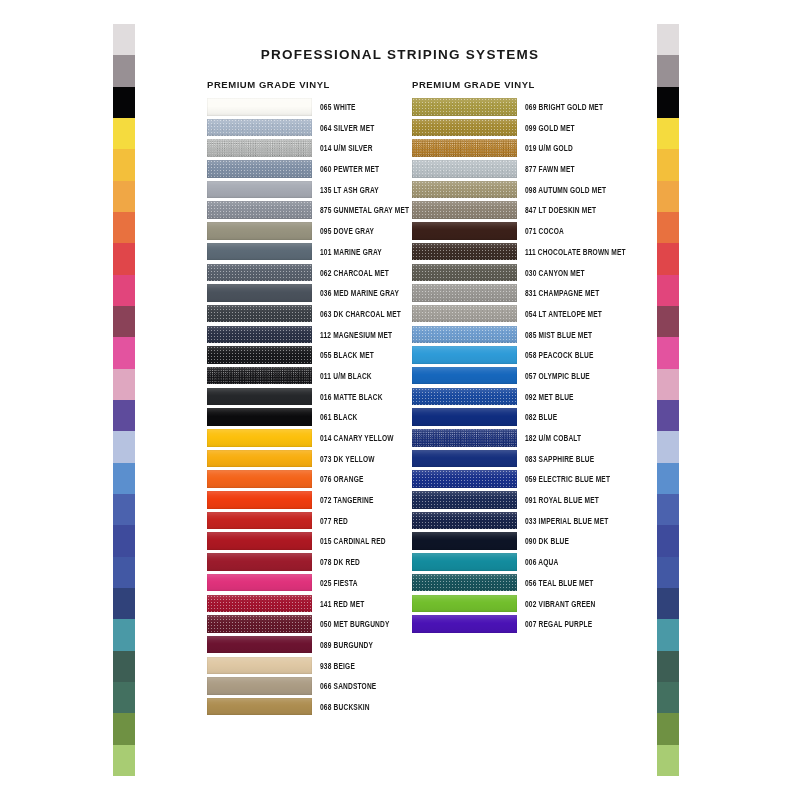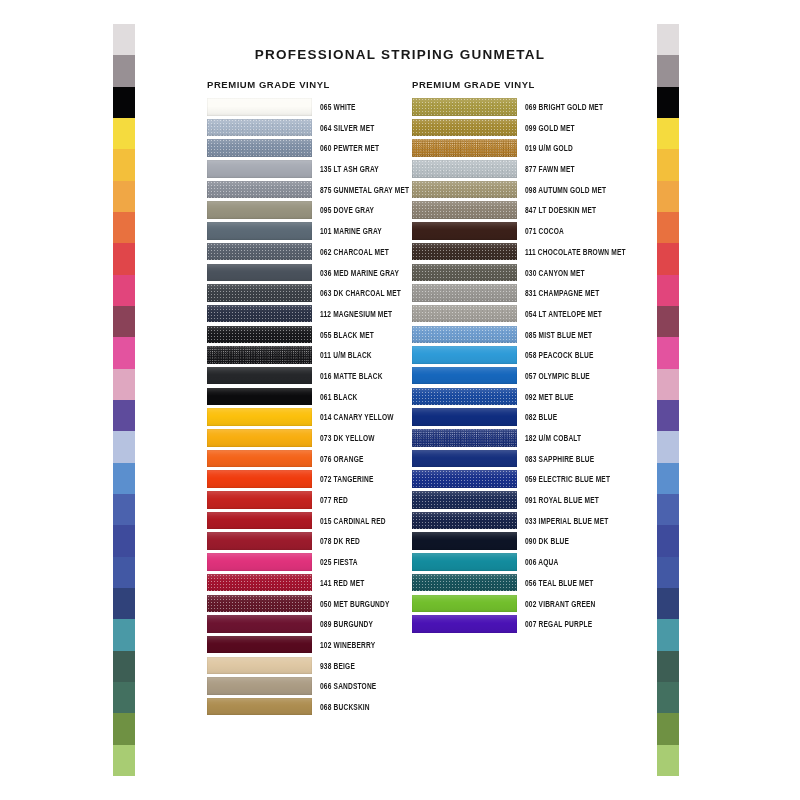--- a/index.html
+++ b/index.html
@@ -162,34 +162,38 @@
       <div class="edge-chip" style="background: rgb(62, 75, 156);"></div>
       <div class="edge-chip" style="background: rgb(66, 88, 164);"></div>
       <div class="edge-chip" style="background: rgb(48, 66, 122);"></div>
       <div class="edge-chip" style="background: rgb(74, 153, 166);"></div>
       <div class="edge-chip" style="background: rgb(61, 94, 84);"></div>
       <div class="edge-chip" style="background: rgb(67, 112, 96);"></div>
       <div class="edge-chip" style="background: rgb(111, 145, 67);"></div>
       <div class="edge-chip" style="background: rgb(168, 204, 115);"></div>
     </div>
 
-  <div class="title">PROFESSIONAL STRIPING GUNMETAL</div>
+  <div class="title">PROFESSIONAL STRIPING SYSTEMS</div>
 
   <div class="column col-left">
     <div class="col-header">PREMIUM GRADE VINYL</div>
     <div class="swatch-list">
         <div class="swatch-row">
           <div class="swatch" style="background: rgb(253, 252, 247);"></div>
           <div class="swatch-label">065 WHITE</div>
         </div>
         <div class="swatch-row">
           <div class="swatch met" style="background: rgb(168, 182, 200);"></div>
           <div class="swatch-label">064 SILVER MET</div>
         </div>
         <div class="swatch-row">
+          <div class="swatch met um" style="background: rgb(179, 181, 180);"></div>
+          <div class="swatch-label">014 U/M SILVER</div>
+        </div>
+        <div class="swatch-row">
           <div class="swatch met" style="background: rgb(127, 143, 165);"></div>
           <div class="swatch-label">060 PEWTER MET</div>
         </div>
         <div class="swatch-row">
           <div class="swatch" style="background: rgb(166, 170, 179);"></div>
           <div class="swatch-label">135 LT ASH GRAY</div>
         </div>
         <div class="swatch-row">
           <div class="swatch met" style="background: rgb(138, 143, 153);"></div>
           <div class="swatch-label">875 GUNMETAL GRAY MET</div>
@@ -270,24 +274,20 @@
           <div class="swatch met" style="background: rgb(164, 19, 47);"></div>
           <div class="swatch-label">141 RED MET</div>
         </div>
         <div class="swatch-row">
           <div class="swatch met" style="background: rgb(99, 24, 42);"></div>
           <div class="swatch-label">050 MET BURGUNDY</div>
         </div>
         <div class="swatch-row">
           <div class="swatch" style="background: rgb(108, 19, 48);"></div>
           <div class="swatch-label">089 BURGUNDY</div>
-        </div>
-        <div class="swatch-row">
-          <div class="swatch" style="background: rgb(88, 9, 31);"></div>
-          <div class="swatch-label">102 WINEBERRY</div>
         </div>
         <div class="swatch-row">
           <div class="swatch" style="background: rgb(223, 200, 164);"></div>
           <div class="swatch-label">938 BEIGE</div>
         </div>
         <div class="swatch-row">
           <div class="swatch" style="background: rgb(171, 156, 132);"></div>
           <div class="swatch-label">066 SANDSTONE</div>
         </div>
         <div class="swatch-row">

